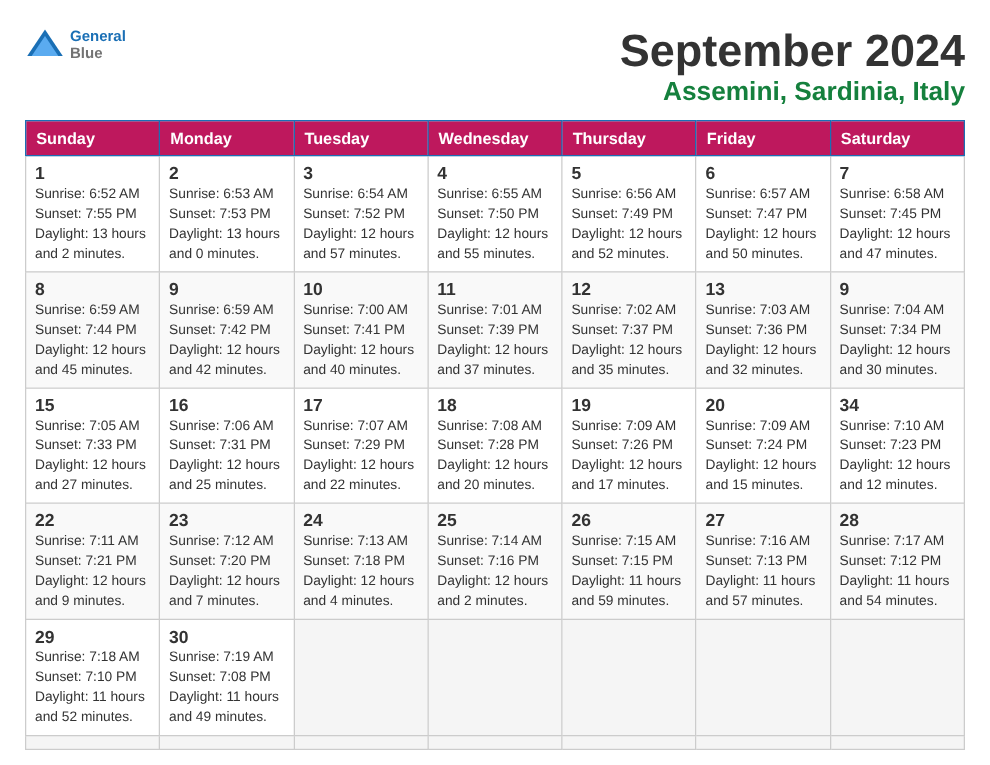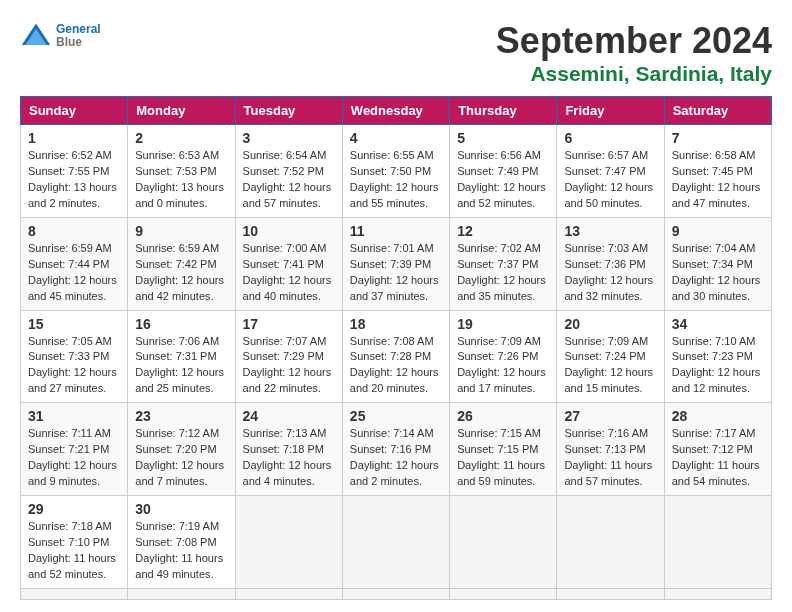--- a/index.html
+++ b/index.html
@@ -206,21 +206,21 @@
           <span class="day-num">20</span>
           <div class="day-info">Sunrise: 7:09 AM<br>Sunset: 7:24 PM<br>Daylight: 12 hours and 15 minutes.</div>
         </td>
         <td>
           <span class="day-num">34</span>
           <div class="day-info">Sunrise: 7:10 AM<br>Sunset: 7:23 PM<br>Daylight: 12 hours and 12 minutes.</div>
         </td>
       </tr>
       <tr>
         <td>
-          <span class="day-num">31</span>
+          <span class="day-num">22</span>
           <div class="day-info">Sunrise: 7:11 AM<br>Sunset: 7:21 PM<br>Daylight: 12 hours and 9 minutes.</div>
         </td>
         <td>
           <span class="day-num">23</span>
           <div class="day-info">Sunrise: 7:12 AM<br>Sunset: 7:20 PM<br>Daylight: 12 hours and 7 minutes.</div>
         </td>
         <td>
           <span class="day-num">24</span>
           <div class="day-info">Sunrise: 7:13 AM<br>Sunset: 7:18 PM<br>Daylight: 12 hours and 4 minutes.</div>
         </td>

